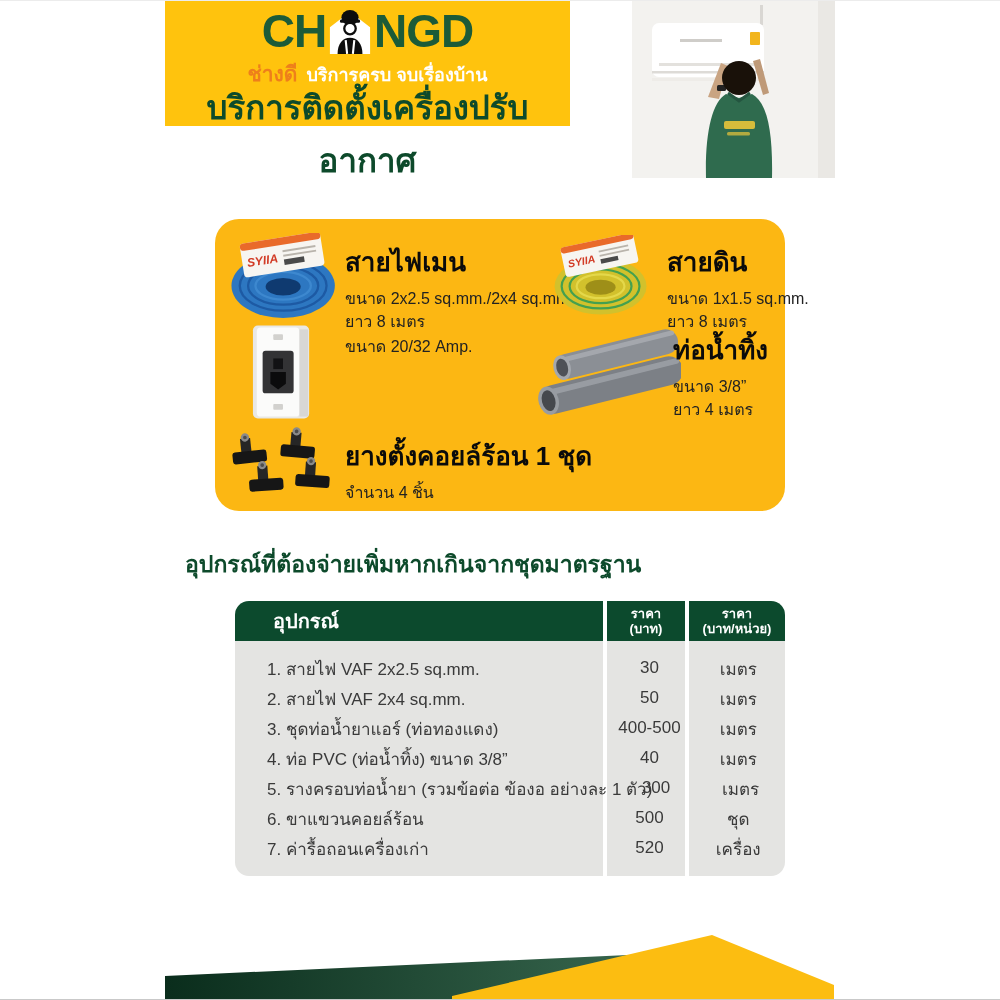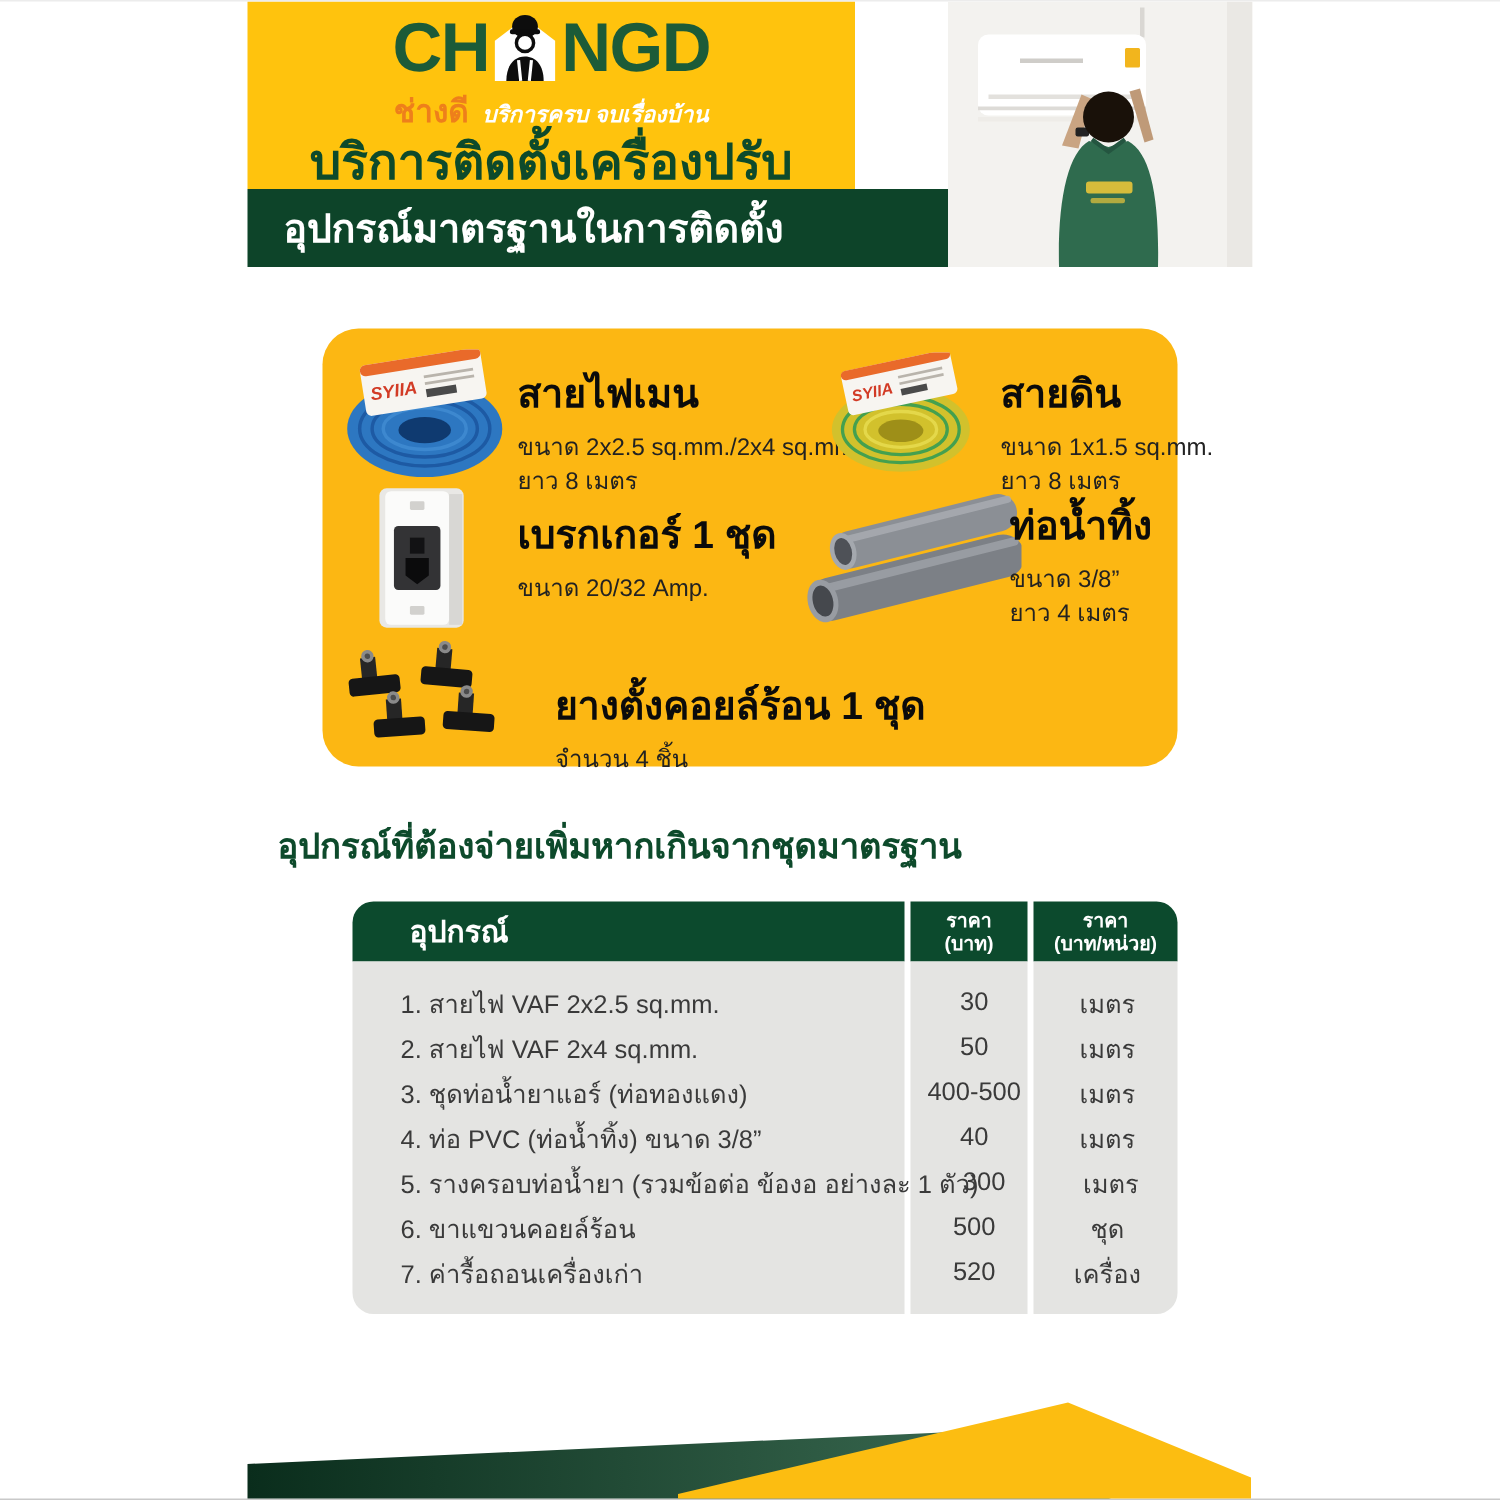--- a/index.html
+++ b/index.html
@@ -6,21 +6,21 @@
   .page{position:relative;width:1000px;height:1000px;background:#ffffff;overflow:hidden;
         font-family:"Liberation Sans","DejaVu Sans",sans-serif;border-top:1px solid #ececec;border-bottom:1px solid #c9c9c9;box-sizing:border-box;}
 
   
   .hdr-yellow{position:absolute;left:165px;top:0;width:405px;height:125px;background:#ffc30d;}
   .logo{position:absolute;top:5px;left:0;width:100%;display:flex;justify-content:center;align-items:center;}
   .logo-txt{font-size:46px;font-weight:900;color:#1c5b38;line-height:1;letter-spacing:-1px;}
   .logo-house{width:44px;height:50px;margin:0 2px;}
   .tagline{position:absolute;top:56px;left:0;width:100%;text-align:center;white-space:nowrap;}
   .tag-name{color:#ee7f1b;font-size:21px;font-weight:800;margin-right:9px;}
-  .tag-rest{color:#ffffff;font-size:15px;font-weight:700;font-style:italic;}
+  .tag-rest{color:#ffffff;font-size:18px;font-weight:700;}
   .main-title{position:absolute;top:80px;left:0;width:100%;text-align:center;font-size:33px;font-weight:800;color:#0d4a2b;}
   .hdr-bar{position:absolute;left:165px;top:125px;width:467px;height:52px;background:#0d4429;color:#ffffff;
            font-size:26px;font-weight:800;line-height:52px;padding-left:24px;box-sizing:border-box;}
   .photo{position:absolute;left:632px;top:0;width:203px;height:177px;}
 
   
   .kit-box{position:absolute;left:215px;top:218px;width:570px;height:292px;background:#fcb713;border-radius:24px;}
   .kit-item{position:absolute;}
   .kit-img{position:absolute;}
   .kit-text{position:absolute;}
@@ -66,21 +66,20 @@
         <path d="M18.5,34.5 L20,49 M27.5,34.5 L26,49" stroke="#ffffff" stroke-width="2.2" fill="none"></path>
       </svg>
       <span class="logo-txt">NGD</span>
     </div>
     <div class="tagline">
       <span class="tag-name">ช่างดี</span><span class="tag-rest">บริการครบ จบเรื่องบ้าน</span>
     </div>
     <div class="main-title">บริการติดตั้งเครื่องปรับอากาศ</div>
   </div>
 
-  <div class="hdr-bar">อุปกรณ์มาตรฐานในการติดตั้ง</div>
 
   <svg class="photo" viewBox="0 0 203 177">
     <rect x="0" y="0" width="203" height="177" fill="#f3f2ef"></rect>
     <rect x="186" y="0" width="17" height="177" fill="#eae8e4"></rect>
     <rect x="128" y="4" width="3" height="20" fill="#d9d7d3"></rect>
     <g>
       <rect x="20" y="22" width="112" height="54" rx="7" fill="#ffffff"></rect>
       <rect x="20" y="70" width="112" height="2.5" fill="#dddbd7"></rect>
       <rect x="27" y="62" width="98" height="3" fill="#e3e1dd"></rect>
       <rect x="48" y="38" width="42" height="3" fill="#cfcdc9"></rect>
@@ -152,21 +151,20 @@
         <rect x="2" y="2" width="58" height="96" rx="5" fill="#e9e8e5"></rect>
         <rect x="6" y="4" width="44" height="92" rx="4" fill="#fbfbfa"></rect>
         <rect x="50" y="6" width="9" height="90" fill="#d8d7d4"></rect>
         <rect x="12" y="28" width="32" height="44" rx="3" fill="#333335"></rect>
         <rect x="23" y="36" width="10" height="11" fill="#121214"></rect>
         <path d="M20,50 L36,50 L36,62 L28,68 L20,62 Z" fill="#0b0b0c"></path>
         <rect x="23" y="11" width="10" height="6" rx="1" fill="#d2d1ce"></rect>
         <rect x="23" y="83" width="10" height="6" rx="1" fill="#d2d1ce"></rect>
       </svg>
       <div class="kit-text" style="left:130px;top:116px;">
-        <div class="kit-name">เบรกเกอร์ 1 ชุด</div>
         <div class="kit-desc">ขนาด 20/32 Amp.</div>
       </div>
     </div>
 
     <div class="kit-item">
       <svg class="kit-img" style="left:320px;top:106px;width:146px;height:96px;" viewBox="0 0 150 100">
         <g transform="rotate(-14 75 50)">
           <rect x="22" y="20" width="132" height="26" rx="13" fill="#8b8f95"></rect>
           <rect x="24" y="23" width="128" height="5" rx="2.5" fill="#a8acb2" opacity="0.85"></rect>
           <ellipse cx="30" cy="33" rx="9" ry="13" fill="#a4a8ae"></ellipse>
@@ -204,21 +202,21 @@
             <circle cx="37.5" cy="41" r="2" fill="#4d4d4d"></circle>
           <rect x="22" y="56" width="37" height="13" rx="3" fill="#161616"></rect>
         </g>
         <g transform="rotate(4 90 58)">
           <rect x="82" y="38" width="11" height="17" fill="#262626"></rect>
             <circle cx="87.5" cy="37" r="4.5" fill="#8a8a8a"></circle>
             <circle cx="87.5" cy="37" r="2" fill="#4d4d4d"></circle>
           <rect x="72" y="52" width="37" height="13" rx="3" fill="#161616"></rect>
         </g>
       </svg>
-      <div class="kit-text" style="left:130px;top:230px;margin-left:25px;">
+      <div class="kit-text" style="left:130px;top:216px;">
         <div class="kit-name">ยางตั้งคอยล์ร้อน 1 ชุด</div>
         <div class="kit-desc">จำนวน 4 ชิ้น</div>
       </div>
     </div>
   </div>
 
   <h2 class="extra-heading">อุปกรณ์ที่ต้องจ่ายเพิ่มหากเกินจากชุดมาตรฐาน</h2>
 
   <div class="price-table">
     <div class="th c1">อุปกรณ์</div>

